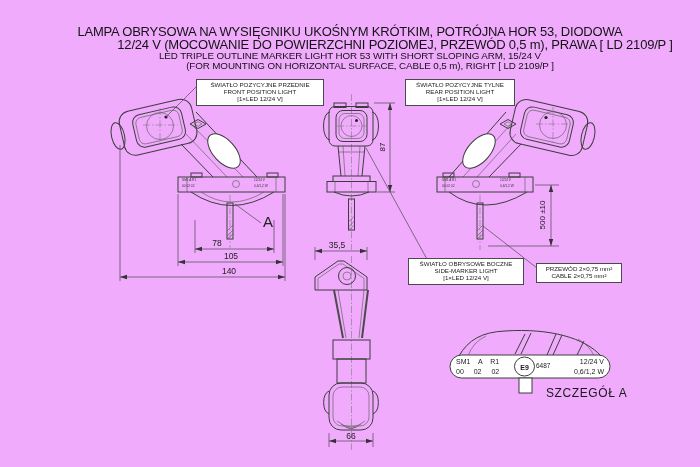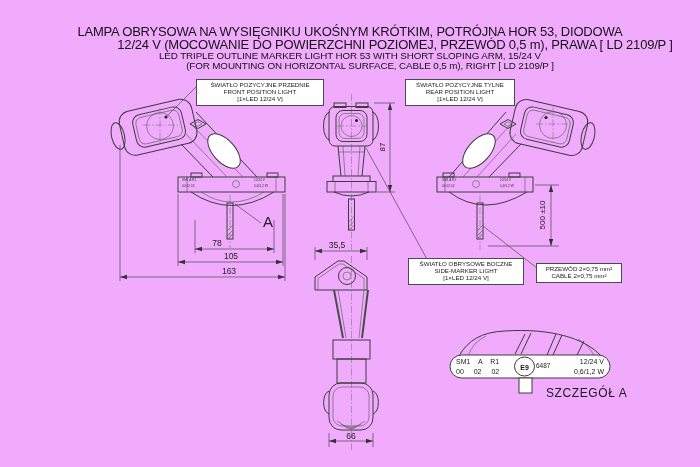--- a/index.html
+++ b/index.html
@@ -252,21 +252,21 @@
     <div>SIDE-MARKER LIGHT</div>
     <div>[1×LED 12/24 V]</div>
   </div>
   <div class="cbox" style="left:536px;top:263px;width:80px;">
     <div>PRZEWÓD 2×0,75 mm²</div>
     <div>CABLE 2×0,75 mm²</div>
   </div>
 
   <div class="dimtext" style="left:217px;top:238px;">78</div>
   <div class="dimtext" style="left:231px;top:251px;">105</div>
-  <div class="dimtext" style="left:229px;top:266px;">163</div>
+  <div class="dimtext" style="left:229px;top:266px;">140</div>
   <div class="dimtext" style="left:337px;top:240px;">35,5</div>
   <div class="dimtext" style="left:351px;top:431px;">66</div>
   <div class="dimtext-rot" style="left:382px;top:147px;">87</div>
   <div class="dimtext-rot" style="left:542px;top:215px;">500 ±10</div>
 
   <div class="callout-letter" style="left:263px;top:213px;">A</div>
 
   <div class="tinytext" style="left:182px;top:179px;">SM1  A  R1</div>
   <div class="tinytext" style="left:182px;top:185px;">00  02  02</div>
   <div class="tinytext" style="left:254px;top:179px;">12/24 V</div>

